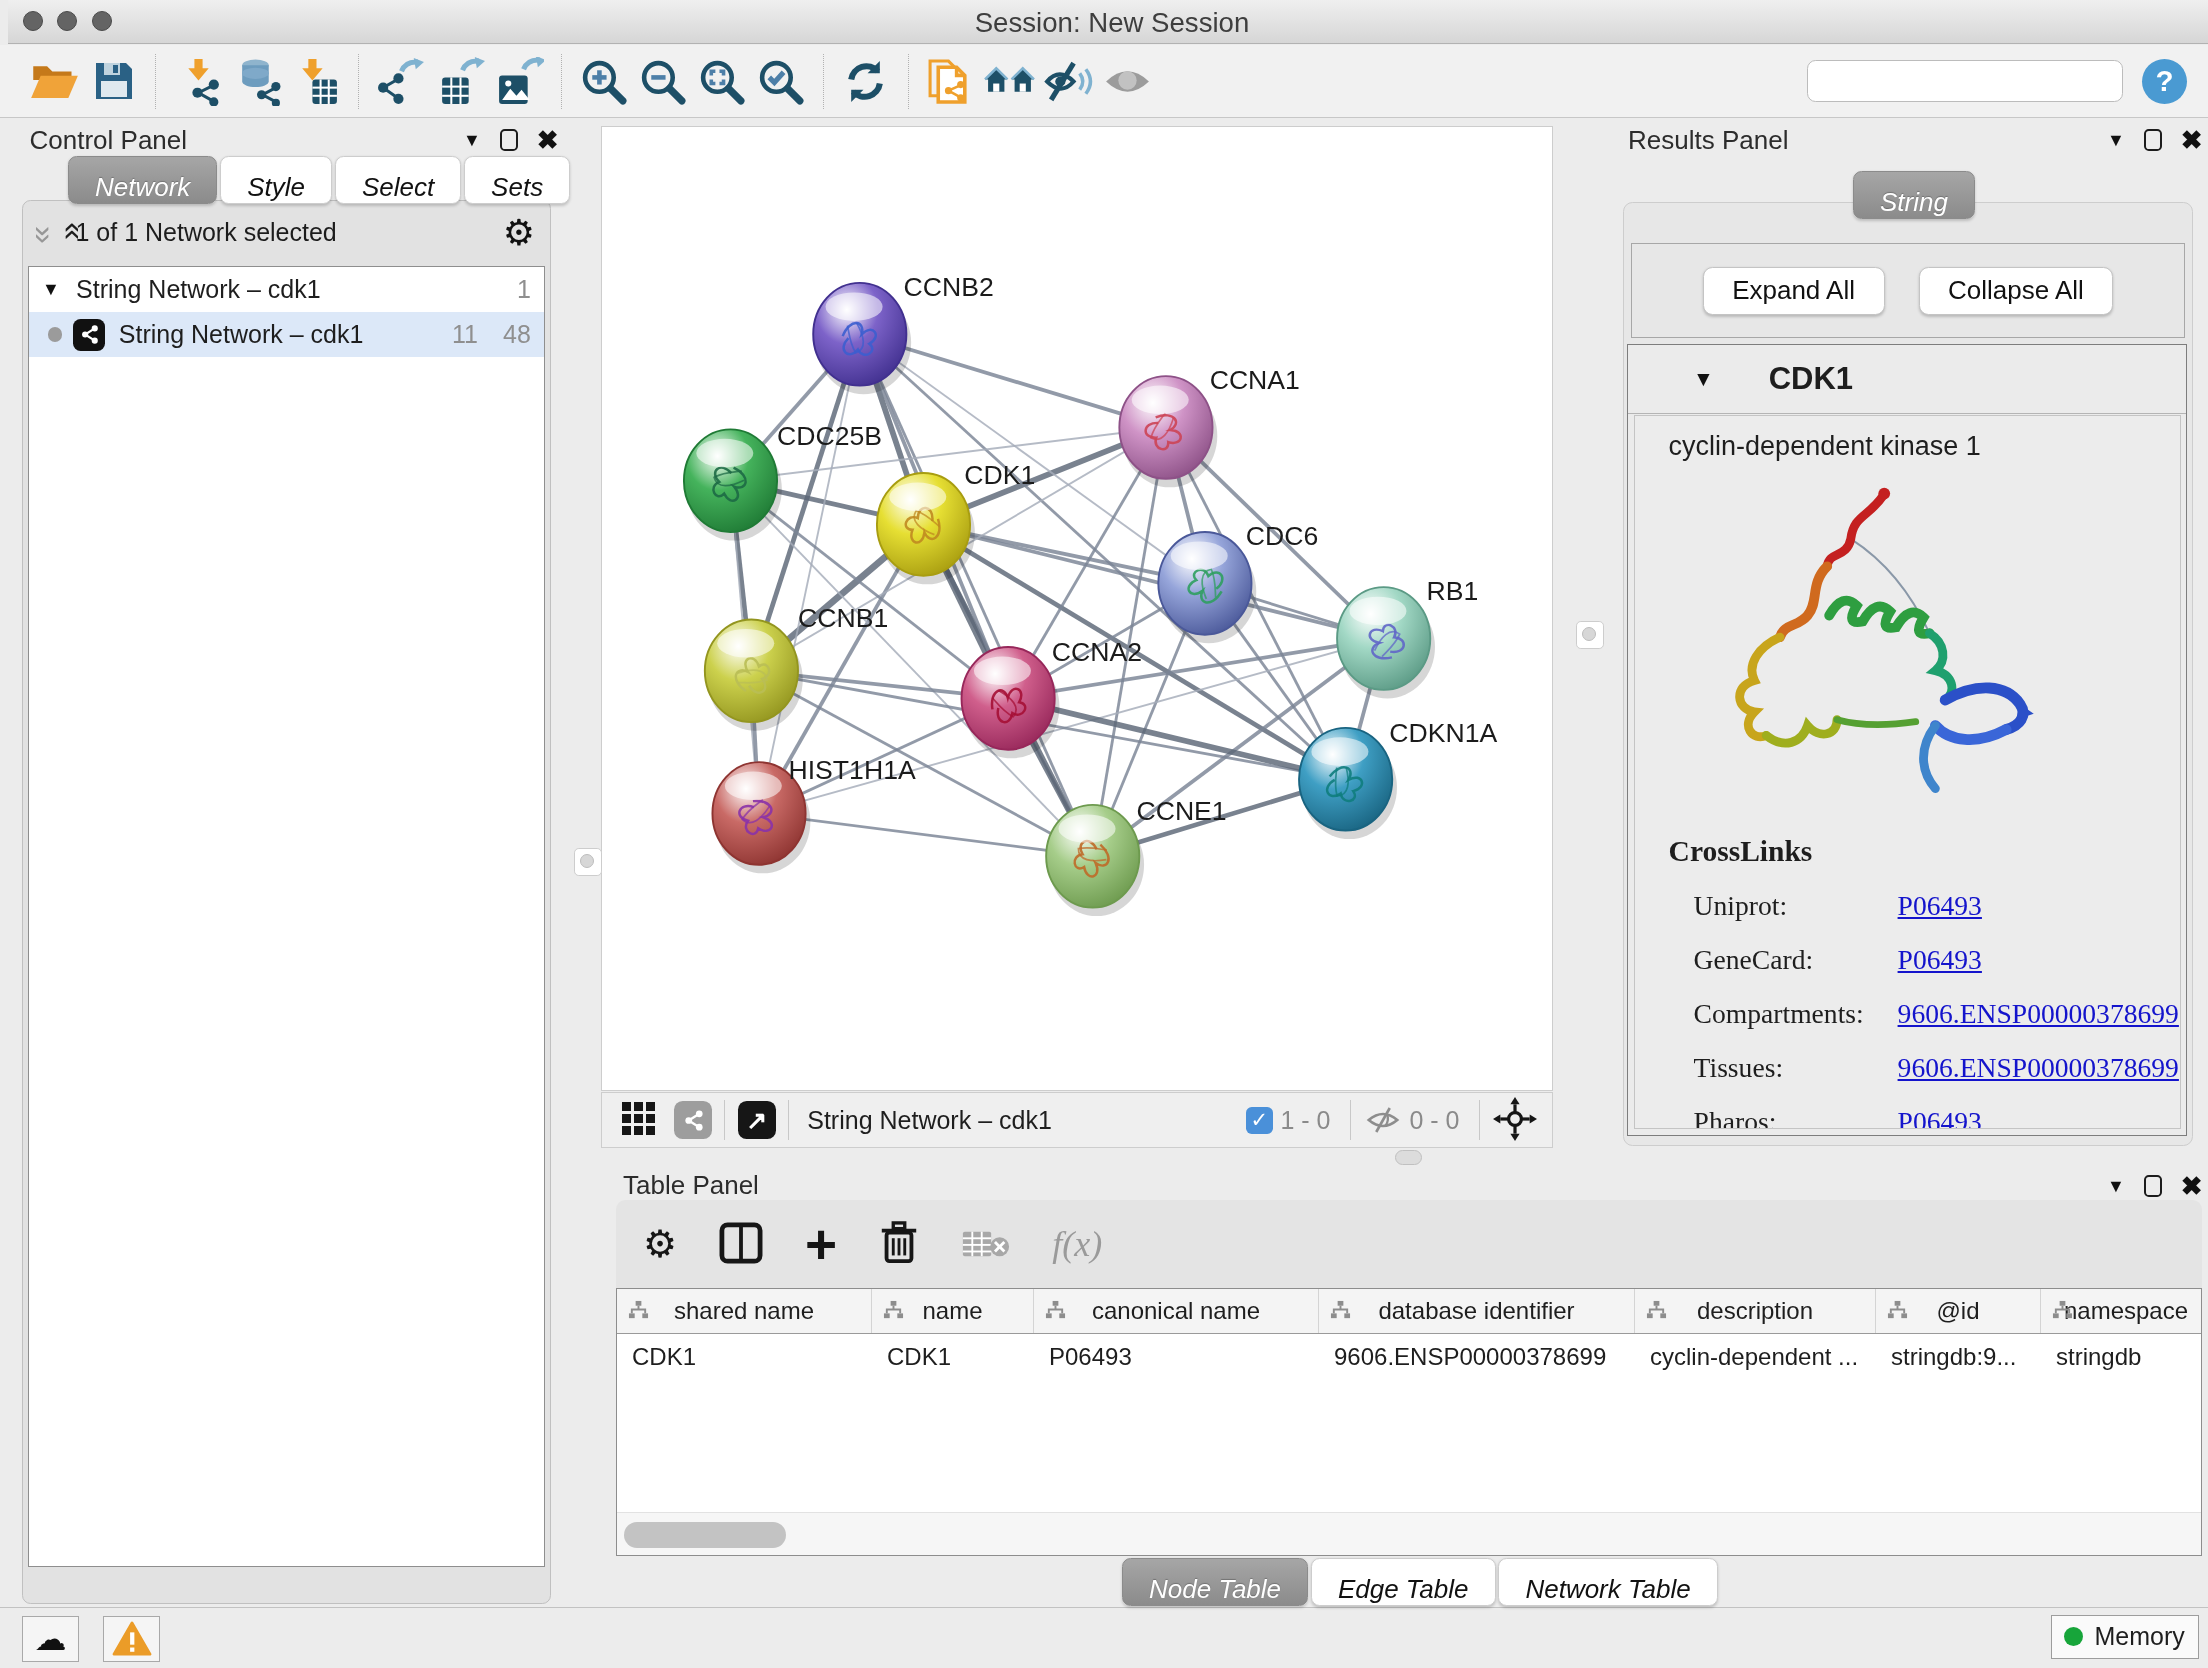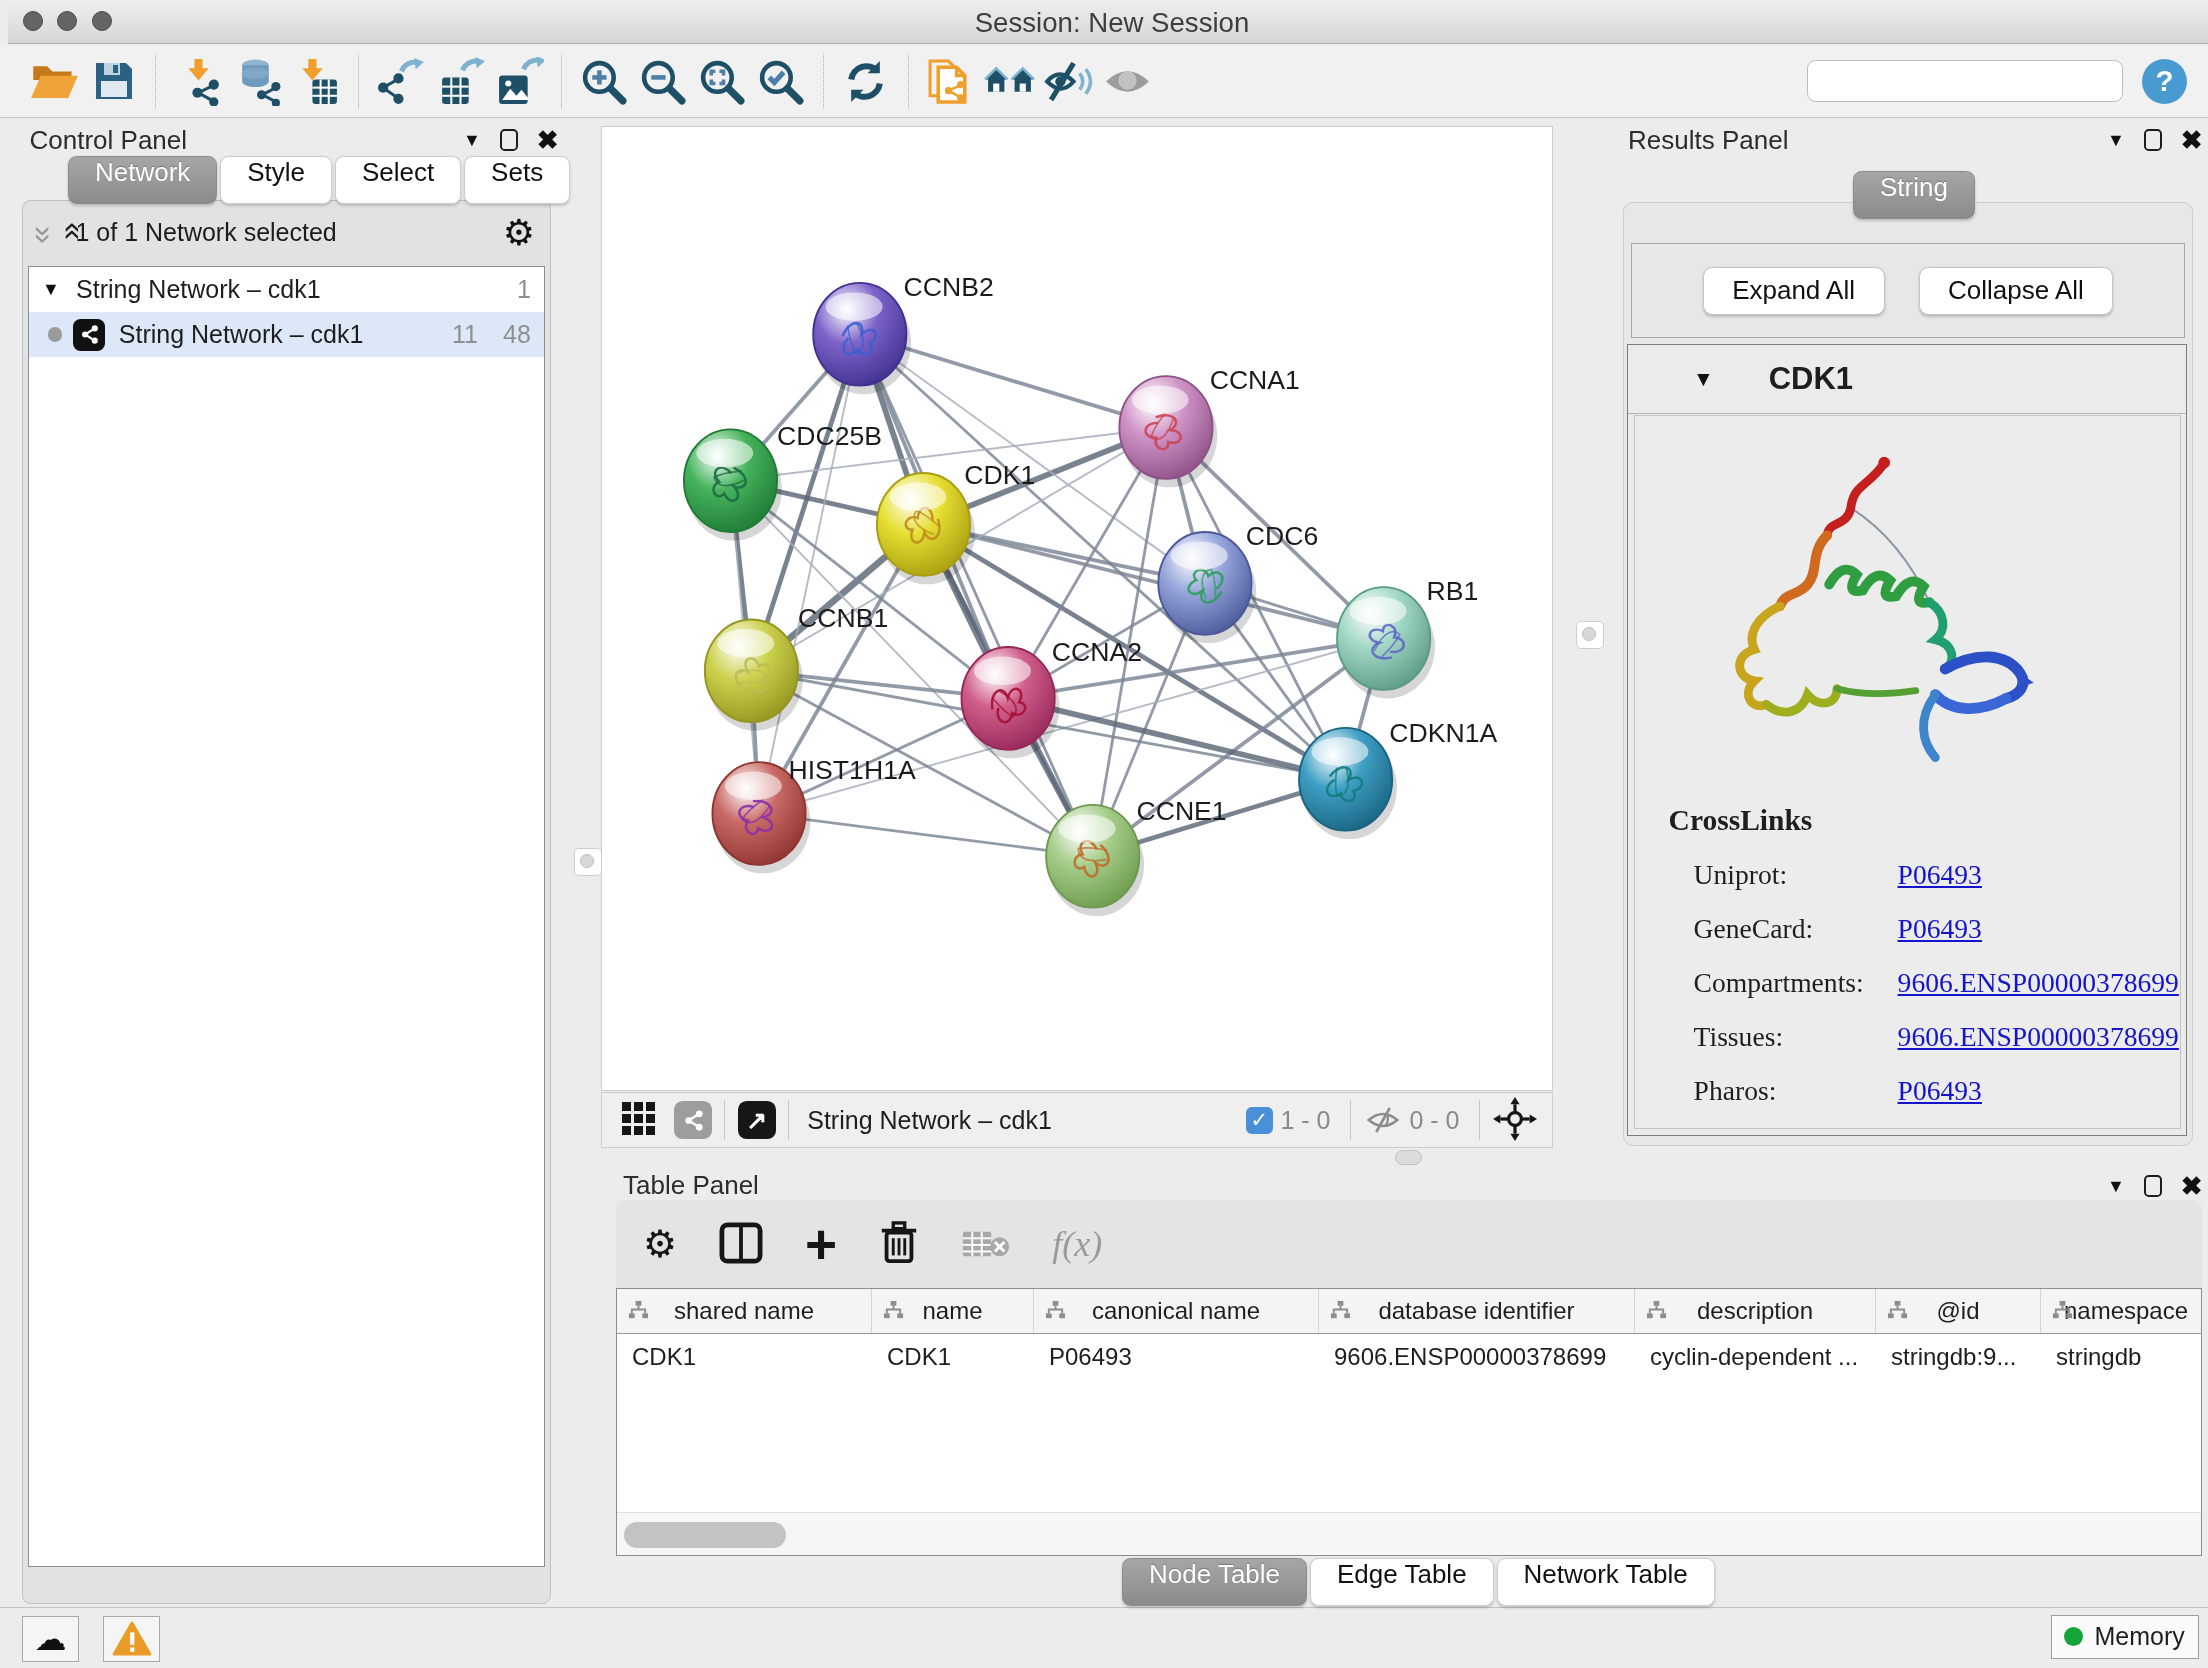--- a/index.html
+++ b/index.html
@@ -25,22 +25,22 @@
   .helpbtn{width:45px;height:45px;border-radius:50%;background:#4a9ad2;color:#fff;font-weight:bold;
     font-size:29.5px;display:flex;align-items:center;justify-content:center;margin:0 21px 0 19px;flex:none;}
 
   
   .phead{position:absolute;font-size:26px;color:#2c2c2c;}
   .pctl{position:absolute;display:flex;align-items:center;gap:19px;}
   .tri{font-size:18px;color:#111;}
   .fsq{width:18px;height:22px;border:2.9px solid #1c1c1c;border-radius:4.8px;box-sizing:border-box;}
   .xgl{font-size:26px;font-weight:bold;color:#111;line-height:1;}
 
-  .tab{height:46px;padding:0 26px;font-size:26px;display:flex;align-items:flex-start;background:#fff;
-    border:1px solid #cdcdcd;border-radius:8.6px;margin-right:2.9px;box-shadow:0 1.9px 2.9px rgba(0,0,0,.18);color:#111;}
+  .tab{height:46px;padding:0 26px;font-size:26px;display:flex;align-items:flex-end;background:#fff;
+    border:1px solid #cdcdcd;border-radius:8.6px;margin-right:2.9px;box-shadow:0 1.9px 2.9px rgba(0,0,0,.18);color:#111;font-style:italic;}
   .tab.sel{background:linear-gradient(#a6a6a6,#8b8b8b);color:#fff;text-shadow:0 -1px 1px rgba(0,0,0,.25);border-color:#8b8b8b;}
 
   
   .cp-tabs{position:absolute;left:68px;top:156px;display:flex;z-index:2;}
   .cp-box{position:absolute;left:22px;top:200px;width:529px;height:1404px;background:#e2e2e2;
     border:1px solid #c0c0c0;border-radius:8.6px;box-sizing:border-box;}
   .cp-toolbar{height:63px;display:flex;align-items:center;padding:0 15px;}
   .chev{font-size:32px;letter-spacing:-3.8px;line-height:1;display:inline-block;}
   .chev.down{transform:rotate(90deg);color:#979797;}
   .chev.up{transform:rotate(-90deg);color:#1c1c1c;margin-left:9.5px;}
@@ -625,20 +625,21 @@
       <span class="wbtn">
           <span>Collapse All</span>
         </span>
     </div>
     <div class="cdk1-box">
       <div class="cdk1-head">
         <span class="tri">▼</span>
         <span class="gene-sym">CDK1</span>
       </div>
       <div class="cdk1-inner">
+        <div class="gene-desc">cyclin-dependent kinase 1</div>
 
         <svg width="399" height="354" viewBox="0 0 380 360" style="margin-top:5.7px">
           <g fill="none" stroke-linecap="round">
             <path d="M172 72 C200 90 230 120 252 168" stroke="#8a98a8" stroke-width="2"></path>
             <path d="M205 28 C190 50 175 48 172 72 C168 92 150 84 148 100" stroke="#c42020" stroke-width="9"></path>
             <path d="M148 100 C130 118 140 136 128 150 C118 162 104 158 100 172" stroke="#d06a1e" stroke-width="10"></path>
             <path d="M100 172 C78 182 66 200 74 216 C52 222 56 246 74 248 C60 262 72 278 86 272" stroke="#c8a51c" stroke-width="9"></path>
             <path d="M86 272 C104 286 122 280 128 262 C140 276 158 272 158 256" stroke="#9fae1e" stroke-width="9"></path>
             <path d="M150 150 q14 -24 28 -10 q-12 20 6 16 q14 -24 28 -10 q-12 20 6 16 q14 -24 28 -10 q-12 20 6 16" stroke="#2e9e40" stroke-width="10"></path>
             <path d="M252 168 C268 178 270 196 258 206 C276 210 280 228 268 236" stroke="#1fa06e" stroke-width="9"></path>

